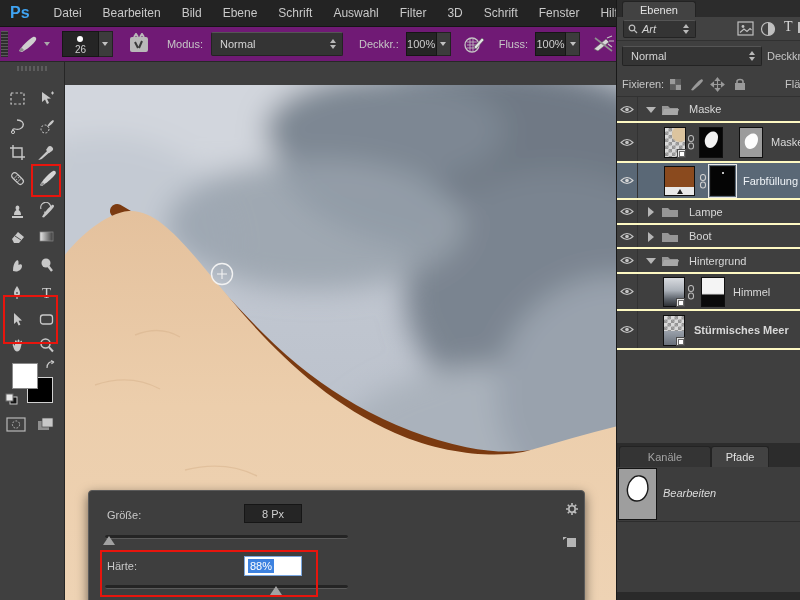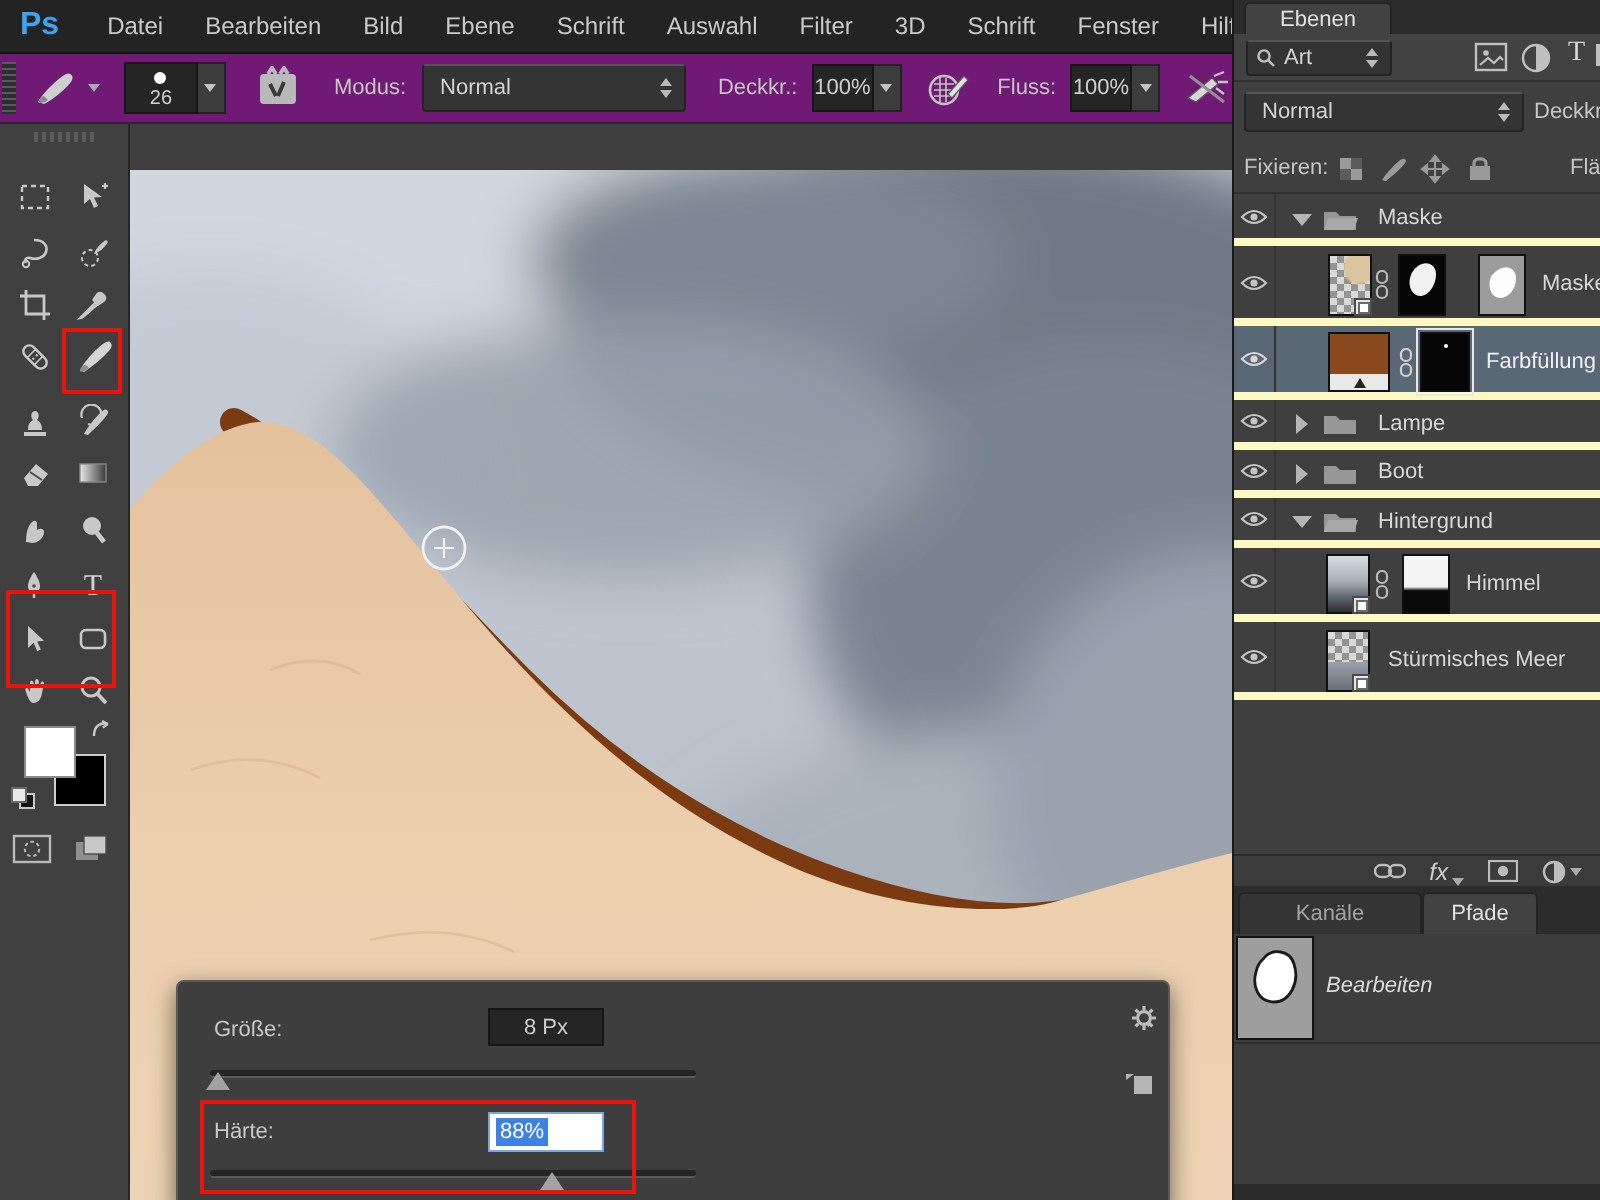--- a/index.html
+++ b/index.html
@@ -78,32 +78,32 @@
 
   
   #dock { position:absolute; left:616px; top:0; width:184px; height:600px; background:#3f3f3f;
           border-left:1px solid #191919; font-size:11px; color:#d6d6d6; }
   #dock .toprow { position:absolute; left:0; top:0; width:184px; height:17px; background:#2c2c2c; }
   #ebenen-tab { position:absolute; left:5px; top:1px; width:74px; height:16px; background:#424242;
                 border:1px solid #232323; border-bottom:none; border-radius:3px 3px 0 0;
                 display:flex; align-items:center; justify-content:center; color:#e2e2e2; }
   #filter-row { position:absolute; left:0; top:17px; width:184px; height:24px; background:#424242;
                 border-bottom:1px solid #313131; }
-  #filter-select { position:absolute; left:6px; top:3px; width:73px; height:18px; }
+  #filter-select { position:absolute; left:6px; top:3px; width:73px; height:18px;font-style:italic; }
   .mini-icon { position:absolute; top:4px; }
   #blend-row { position:absolute; left:0; top:41px; width:184px; height:30px; }
   #blend-select { position:absolute; left:5px; top:5px; width:140px; height:20px; }
   #deckkraft-part { position:absolute; left:150px; top:9px; width:40px; overflow:hidden; white-space:nowrap; }
   #fix-row { position:absolute; left:0; top:71px; width:184px; height:26px; border-bottom:1px solid #313131; }
   #fix-row .opt-label { position:absolute; left:5px; top:7px; }
   #flaeche-part { position:absolute; left:168px; top:7px; width:20px; overflow:hidden; white-space:nowrap;
                   color:#c6c6c6; }
 
   #layers-list { position:absolute; left:0; top:97px; width:184px; height:330px; background:#3f3f3f; }
-  .lrow { position:relative; width:184px; border-bottom:4px solid #fef9c3; }
+  .lrow { position:relative; width:184px; border-bottom:2px solid #fef9c3; }
   .lrow .eyecell { position:absolute; left:0; top:0; bottom:0; width:21px; border-right:1px solid #333;
                    display:flex; align-items:center; justify-content:center; }
   .lrow .lname { position:absolute; font-size:11px; color:#d8d8d8; white-space:nowrap; }
   .lrow.selected { background:#5a6876; }
   .tri-down { width:0; height:0; border-left:5px solid transparent; border-right:5px solid transparent;
               border-top:6px solid #b5b5b5; }
   .tri-right { width:0; height:0; border-top:5px solid transparent; border-bottom:5px solid transparent;
                border-left:6px solid #b5b5b5; }
   .thumb { position:absolute; border:1px solid #101010; }
   .checker { background-color:#d9d9d9;
@@ -619,57 +619,36 @@
           <span class="so-badge"></span>
         </div>
         <svg style="position:absolute;left:70px;top:11px;" width="8" height="15">
           <rect x="1.5" y="0.5" width="5" height="6" rx="2.4" fill="none" stroke="#b9b9b9" stroke-width="1.1"></rect>
           <rect x="1.5" y="8" width="5" height="6" rx="2.4" fill="none" stroke="#b9b9b9" stroke-width="1.1"></rect>
         </svg>
         <div class="thumb" style="left:84px;top:3px;width:24px;height:30px;background:linear-gradient(180deg,#f4f4f4 0 55%,#0a0a0a 62% 100%);"></div>
         <span class="lname" style="left:116px;top:12px;">Himmel</span>
       </div>
 
-      <div class="lrow" style="height:39px;">
+      <div class="lrow" style="height:39px;font-weight:bold;">
         <span class="eyecell">
           <svg width="14" height="9">
               <path d="M1,4.5 Q7,-1.5 13,4.5 Q7,10.5 1,4.5 Z" fill="none" stroke="#c4c4c4" stroke-width="1.1"></path>
               <circle cx="7" cy="4.5" r="1.8" fill="#c4c4c4"></circle>
             </svg>
         </span>
         <div class="thumb checker" style="left:46px;top:4px;width:22px;height:31px;">
           <div style="position:absolute;left:0;bottom:0;width:100%;height:14px;background:linear-gradient(180deg,#9aa1ab,#69707a);"></div>
           <span class="so-badge"></span>
         </div>
         <span class="lname" style="left:77px;top:13px;">Stürmisches Meer</span>
       </div>
 
     </div>
 
-    <div id="layers-bottom">
-      <svg width="16" height="9">
-        <rect x="0.5" y="1.5" width="8" height="6" rx="3" fill="none" stroke="#bdbdbd" stroke-width="1.2"></rect>
-        <rect x="7.5" y="1.5" width="8" height="6" rx="3" fill="none" stroke="#bdbdbd" stroke-width="1.2"></rect>
-      </svg>
-      <span style="display:inline-flex;align-items:flex-end;gap:2px;">
-        <span class="fx-text">fx</span>
-          <i class="caret-sm"></i>
-      </span>
-      <svg width="15" height="11">
-        <rect x="0.5" y="0.5" width="14" height="10" fill="none" stroke="#bdbdbd" stroke-width="1.1"></rect>
-        <circle cx="7.5" cy="5.5" r="2.6" fill="#bdbdbd"></circle>
-      </svg>
-      <span style="display:inline-flex;align-items:center;gap:2px;">
-        <svg width="12" height="12">
-          <circle cx="6" cy="6" r="5" fill="none" stroke="#bdbdbd" stroke-width="1.2"></circle>
-          <path d="M6,1 A5,5 0 0 1 6,11 Z" fill="#bdbdbd"></path>
-        </svg>
-          <i class="caret-sm"></i>
-      </span>
-    </div>
 
     <div id="panel-tabs">
       <div class="ptab" id="tab-kanaele">Kanäle</div>
       <div class="ptab" id="tab-pfade">Pfade</div>
     </div>
 
     <div id="paths-panel">
       <div id="path-row">
         <div id="path-thumb">
           <svg width="37" height="50">

